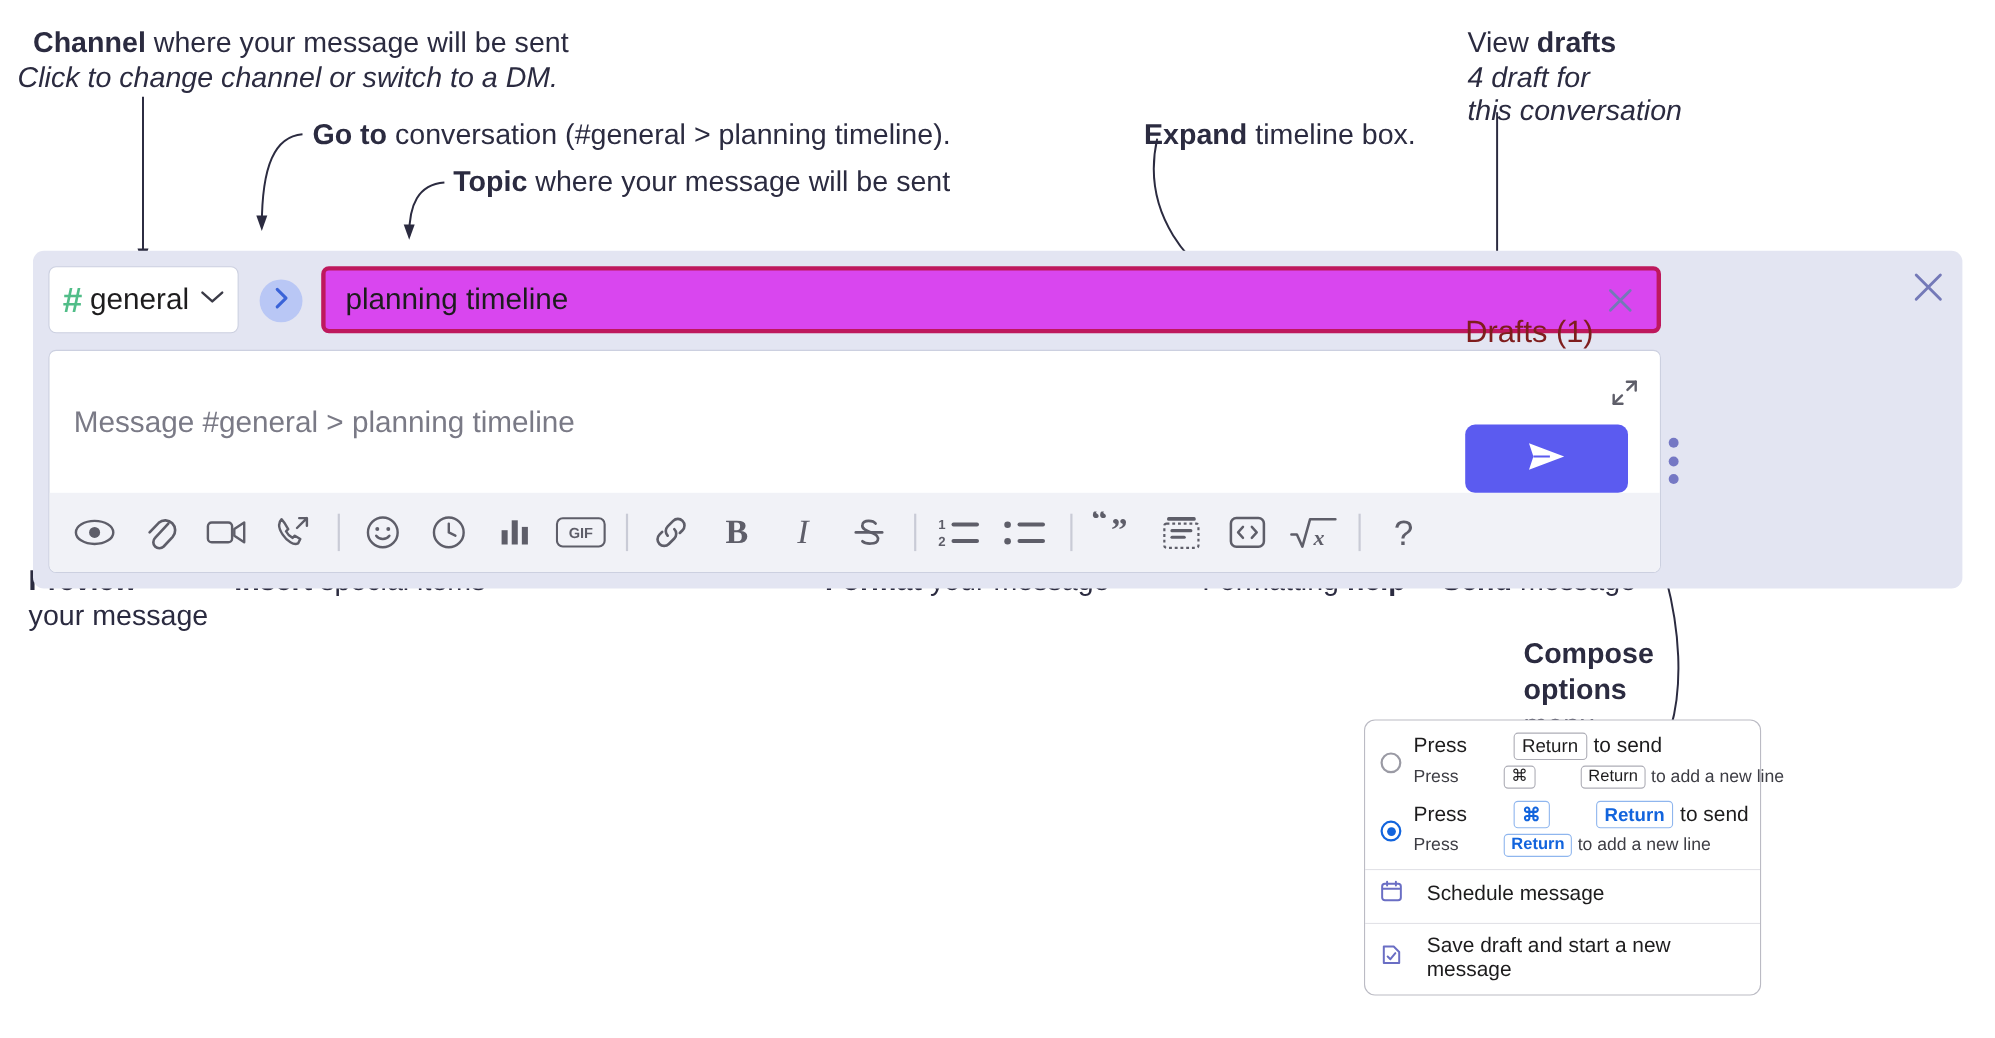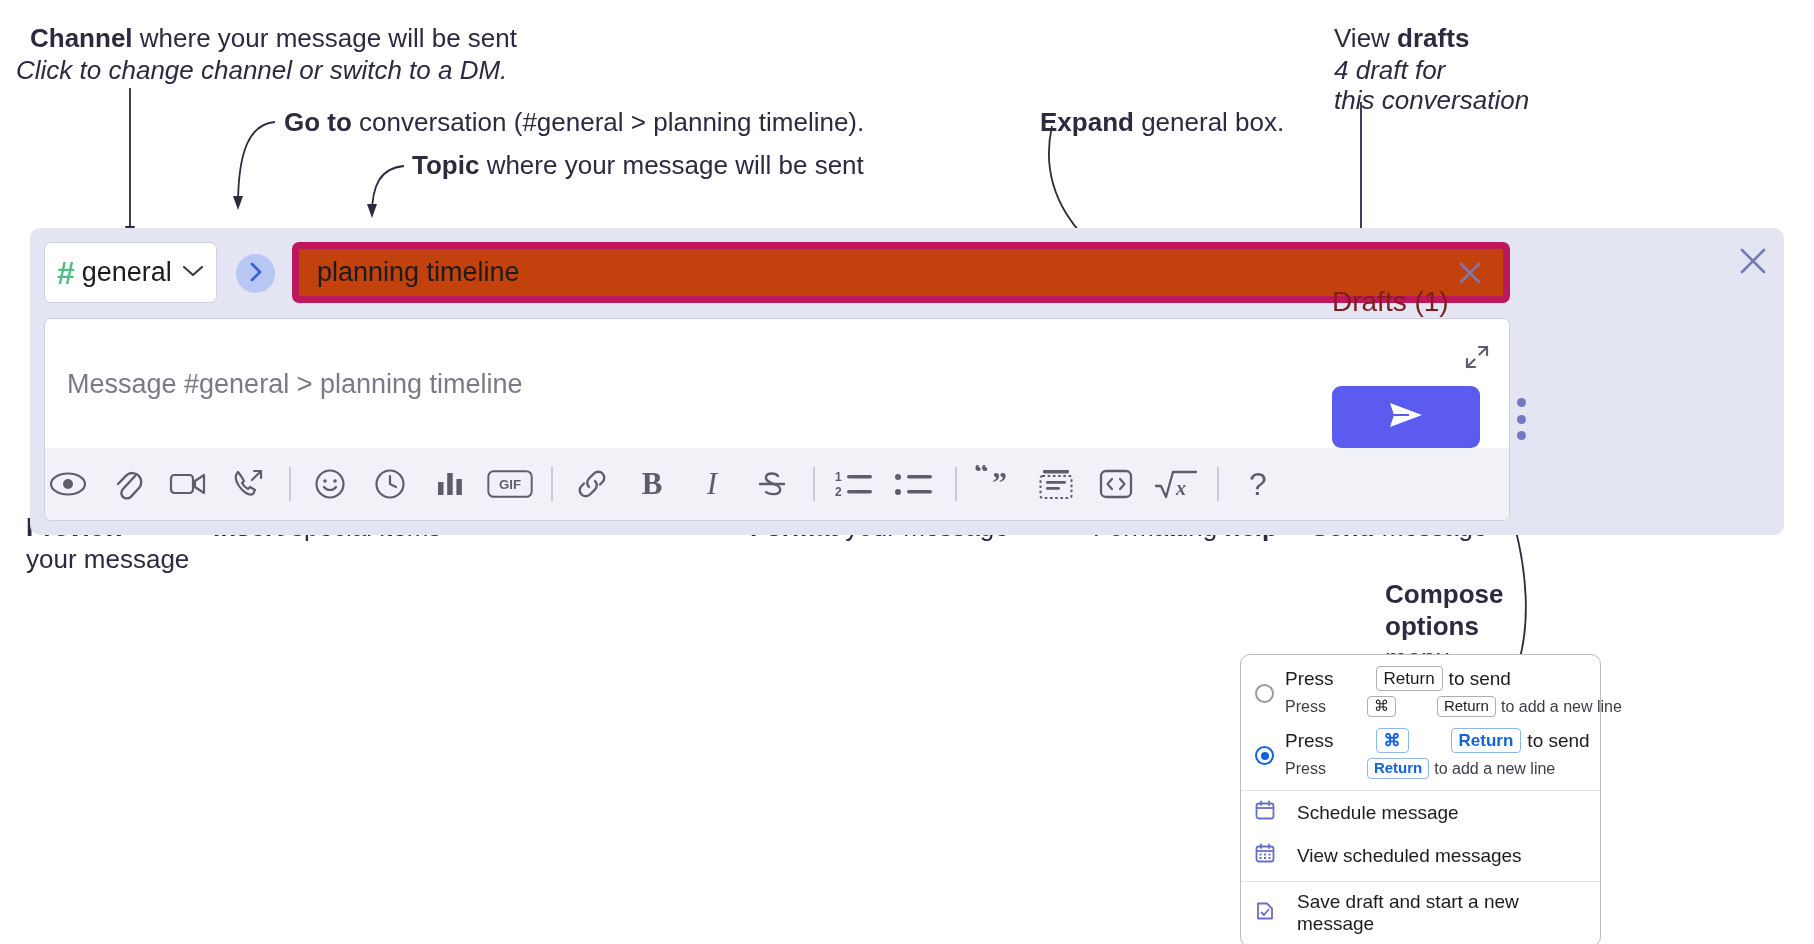--- a/index.html
+++ b/index.html
@@ -37,21 +37,21 @@
   .chan-name{font-size:27px;color:#1d1c1d;}
   .chev{margin-left:auto;}
 
   .goto-btn{
     position:absolute;left:192px;top:12px;width:39px;height:39px;border-radius:50%;
     background:#b9c7f5;display:flex;align-items:center;justify-content:center;cursor:pointer;
   }
 
   .topic-field{
     position:absolute;left:248px;top:0;width:1218px;height:61px;
-    background:#c2410c;border:7px solid #be185d;border-radius:7px;box-sizing:border-box;
+    background:#d946ef;border:4px solid #be185d;border-radius:7px;box-sizing:border-box;
     display:flex;align-items:center;
   }
   .topic-text{font-size:27px;color:#1d1c1d;padding-left:18px;}
   .topic-clear{
     margin-left:auto;margin-right:16px;width:34px;height:34px;
     display:flex;align-items:center;justify-content:center;cursor:pointer;
   }
 
   
   .msgcard{
@@ -61,21 +61,21 @@
   }
   .msg-placeholder{
     position:absolute;left:22px;top:23px;font-size:27px;color:#7a7a86;margin-top:27px;
   }
   .expand-btn{
     position:absolute;right:16px;top:22px;width:32px;height:32px;
     display:flex;align-items:center;justify-content:center;cursor:pointer;
   }
   .toolbar{
     position:absolute;left:0;bottom:0;width:100%;height:72px;
-    background:#f1f2f7;display:flex;align-items:center;box-sizing:border-box;
+    background:#f1f2f7;display:flex;align-items:center;padding-left:18px;box-sizing:border-box;
   }
   .tbtn{
     width:46px;height:46px;margin-right:14px;
     display:flex;align-items:center;justify-content:center;cursor:pointer;
     color:#6e6e78;flex:0 0 auto;
   }
   .tbtn.gif{margin-right:14px;}
   .tsep{width:2px;height:34px;background:#c9cbd6;margin:0 16px 0 4px;flex:0 0 auto;}
   .bold-g{font-size:31px;font-weight:700;color:#5e5e69;font-family:"Liberation Serif",serif;}
   .ital-g{font-size:31px;font-style:italic;color:#5e5e69;font-family:"Liberation Serif",serif;}
@@ -135,21 +135,21 @@
 
 <div class="anno" style="left:284px;top:106px;">
   <b>Go to</b><span> conversation (#general &gt; planning timeline).</span>
 </div>
 
 <div class="anno" style="left:412px;top:149px;">
   <b>Topic</b><span> where your message will be sent</span>
 </div>
 
 <div class="anno" style="left:1040px;top:106px;">
-  <b>Expand</b><span> general box.</span>
+  <b>Expand</b><span> timeline box.</span>
 </div>
 
 <div class="anno" style="left:1334px;top:22px;">
   <span>View </span><b>drafts</b>
 </div>
 <div class="anno it" style="left:1334px;top:54px;">4 draft for</div>
 <div class="anno it" style="left:1334px;top:84px;">this conversation</div>
 
 <div class="anno" style="left:26px;top:511px;">
   <b>Preview</b>
@@ -478,38 +478,20 @@
     <span>
       <svg width="20" height="20" viewBox="0 0 20 20">
           <rect x="1.5" y="3.5" width="17" height="15" rx="2.5" fill="none" stroke="#6a6ec4" stroke-width="1.8"></rect>
           <path d="M1.5 8 L18.5 8" stroke="#6a6ec4" stroke-width="1.8"></path>
           <path d="M6 1.5 L6 5 M14 1.5 L14 5" stroke="#6a6ec4" stroke-width="1.8" stroke-linecap="round"></path>
         </svg>
     </span>
     <span>Schedule message</span>
   </div>
 
-  <div class="mitem">
-    <span>
-      <svg width="20" height="20" viewBox="0 0 20 20">
-          <rect x="1.5" y="3.5" width="17" height="15" rx="2.5" fill="none" stroke="#6a6ec4" stroke-width="1.8"></rect>
-          <path d="M1.5 8 L18.5 8" stroke="#6a6ec4" stroke-width="1.8"></path>
-          <path d="M6 1.5 L6 5 M14 1.5 L14 5" stroke="#6a6ec4" stroke-width="1.8" stroke-linecap="round"></path>
-          <g fill="#6a6ec4">
-            <rect x="4.5" y="10.5" width="2" height="2"></rect>
-            <rect x="9" y="10.5" width="2" height="2"></rect>
-            <rect x="13.5" y="10.5" width="2" height="2"></rect>
-            <rect x="4.5" y="14" width="2" height="2"></rect>
-            <rect x="9" y="14" width="2" height="2"></rect>
-            <rect x="13.5" y="14" width="2" height="2"></rect>
-          </g>
-        </svg>
-    </span>
-    <span>View scheduled messages</span>
-  </div>
 
   <div class="divider" style="margin-top:4px;"></div>
 
   <div class="mitem">
     <span>
       <svg width="20" height="20" viewBox="0 0 20 20">
           <path d="M3 2.5 L12 2.5 L17 7.5 L17 17.5 L3 17.5 Z" fill="none" stroke="#6a6ec4" stroke-width="1.8" stroke-linejoin="round"></path>
           <path d="M6.5 11.5 L9 14 L13.5 8.5" fill="none" stroke="#6a6ec4" stroke-width="1.8" stroke-linecap="round" stroke-linejoin="round"></path>
         </svg>
     </span>

